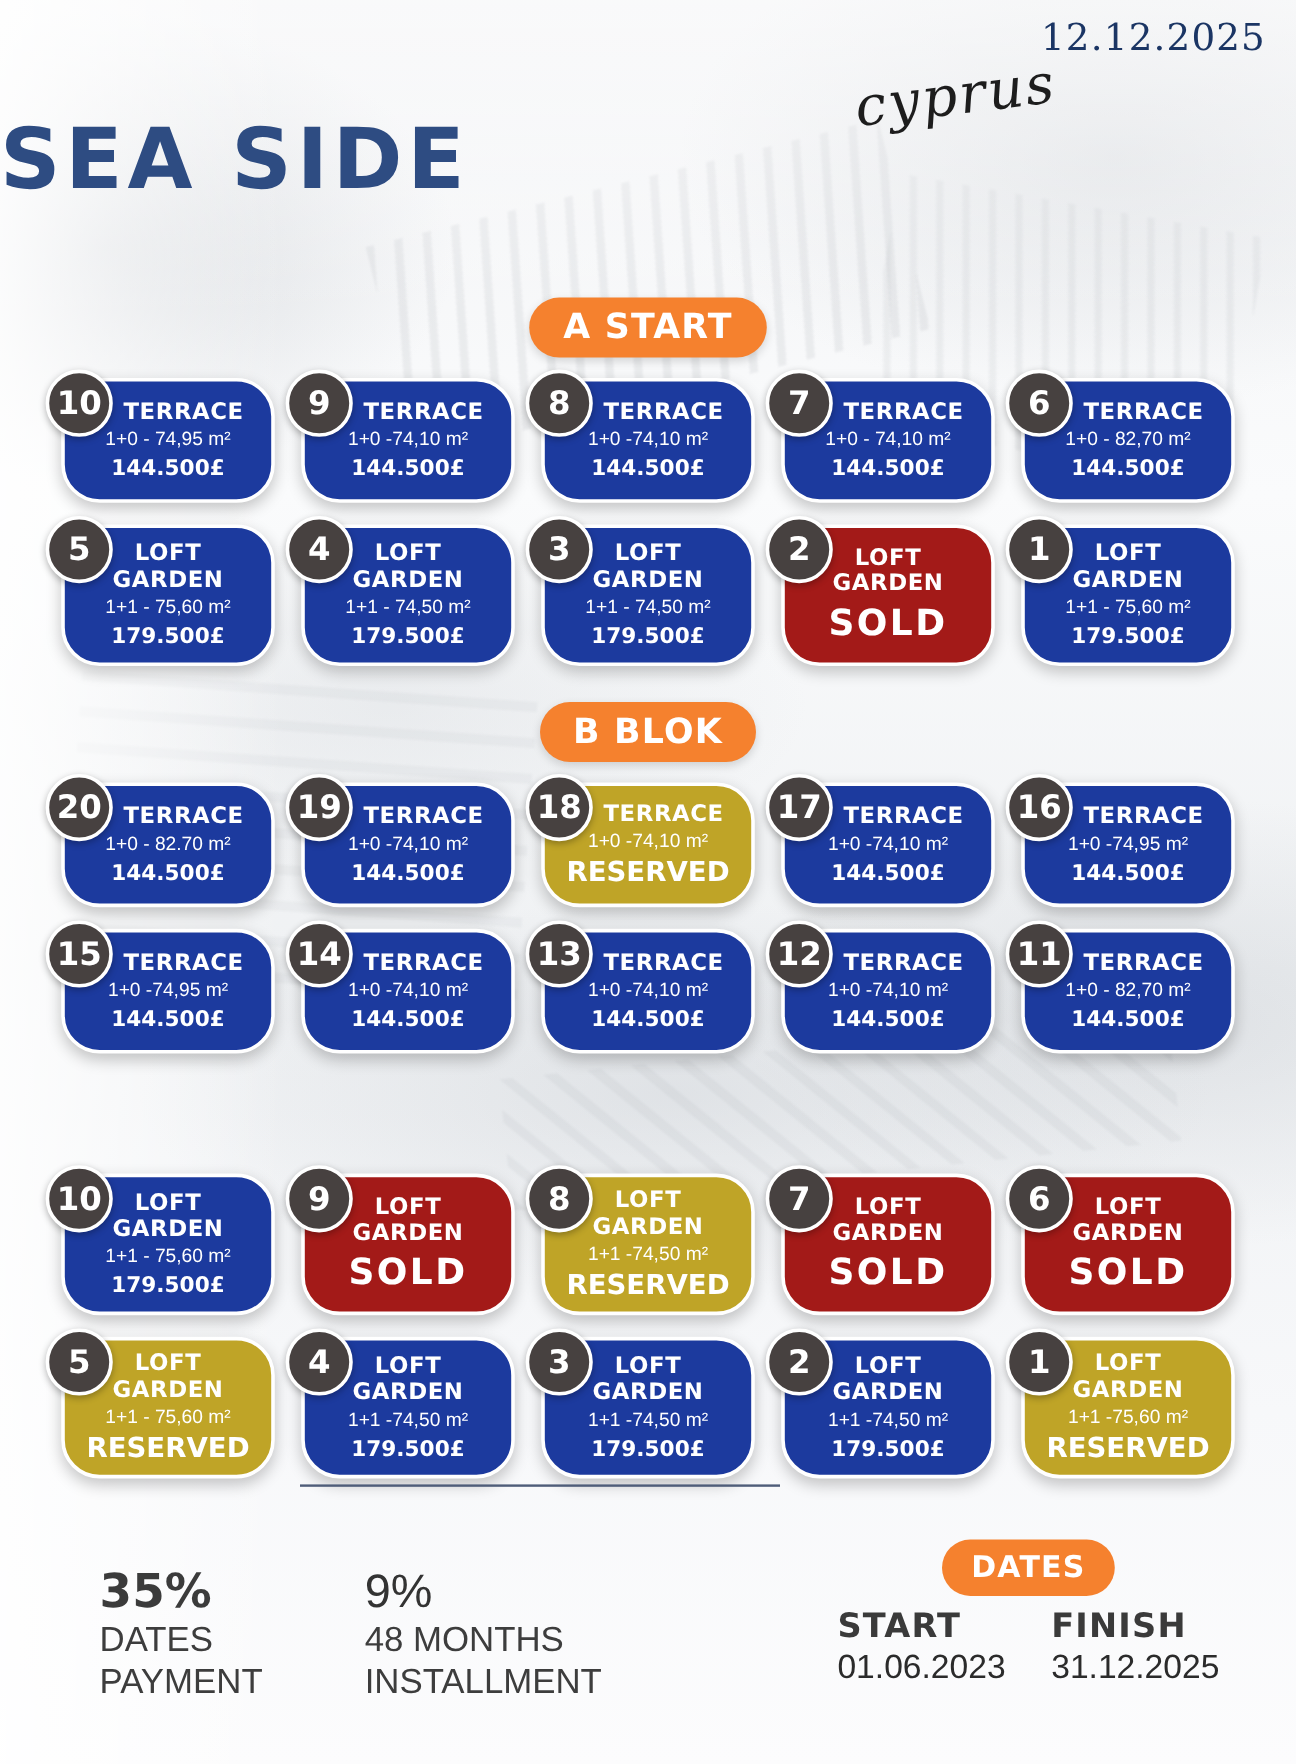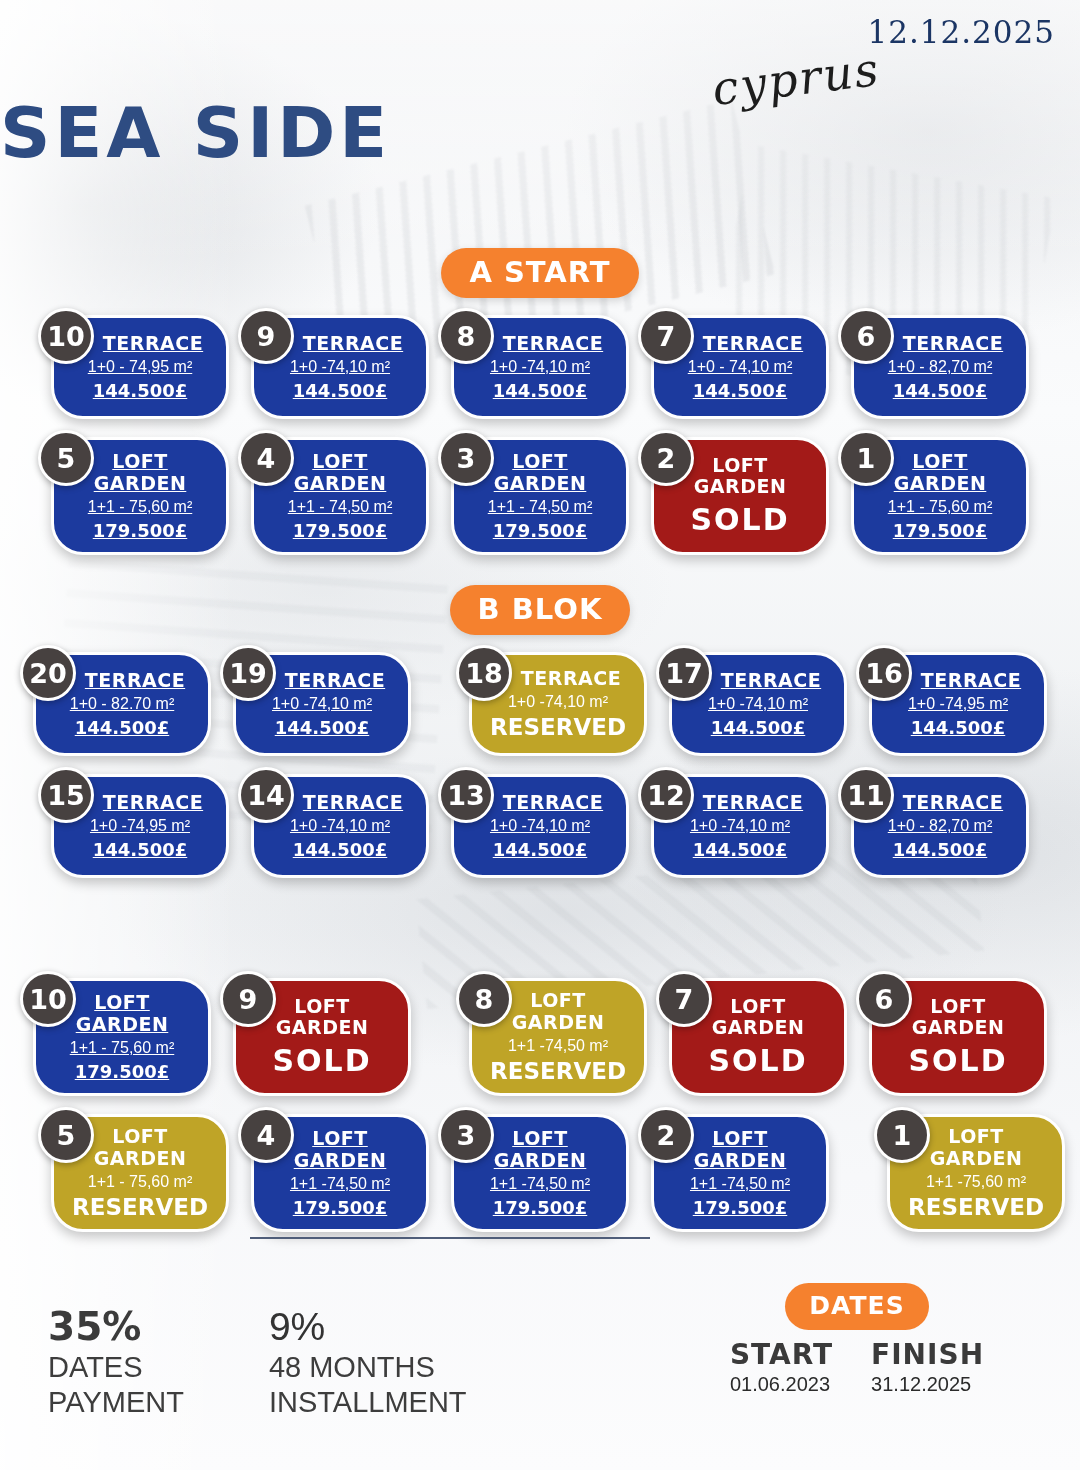--- a/index.html
+++ b/index.html
@@ -55,53 +55,53 @@
     font-family:"DejaVu Sans",sans-serif;font-weight:bold;font-size:29px;letter-spacing:1px;
     padding:7px 28px 9px;border-radius:28px;box-shadow:0 3px 8px rgba(0,0,0,.15);}
   .section-gap{margin-top:100px;}
   .row{display:flex;justify-content:center;align-items:stretch;gap:22px;margin-bottom:18px;}
 
   .card{position:relative;width:160px;border-radius:32px;border:3px solid #fff;
     color:#fff;display:flex;flex-direction:column;justify-content:center;align-items:center;
     text-align:center;padding:8px 6px;box-shadow:0 5px 12px rgba(0,0,0,.22);}
   .card.terrace{min-height:82px;}
   .card.loft{min-height:96px;}
-  .card.available{background:var(--c-available);text-decoration:underline;}
+  .card.available{background:var(--c-available);}
   .card.sold{background:var(--c-sold);}
-  .card.reserved{background:var(--c-reserved);margin-left:36px;}
+  .card.reserved{background:var(--c-reserved);}
   .unit-number{position:absolute;top:-10px;left:-16px;width:50px;height:50px;border-radius:50%;
     background:var(--c-numbadge);border:3px solid #fff;color:#fff;z-index:2;
     font-family:"DejaVu Sans",sans-serif;font-weight:bold;font-size:27px;
     display:flex;align-items:center;justify-content:center;box-shadow:0 2px 6px rgba(0,0,0,.3);}
   .card-type{font-family:"DejaVu Sans",sans-serif;font-weight:bold;font-size:19px;
     line-height:1.12;white-space:pre-line;letter-spacing:.5px;}
   .card.terrace .card-type{padding-left:26px;}
   .card-size{font-size:16px;margin-top:4px;line-height:1.1;}
   .card-price{font-family:"DejaVu Sans",sans-serif;font-weight:bold;font-size:18px;margin-top:4px;}
   .card-status{font-family:"DejaVu Sans",sans-serif;font-weight:bold;}
   .card.sold .card-status{font-size:30px;letter-spacing:2px;margin-top:5px;}
   .card.reserved .card-status{font-size:23px;margin-top:3px;}
 
   
   .divider{position:absolute;top:1237px;left:250px;width:400px;height:2px;background:var(--c-divider);}
   .pill{width:fit-content;background:var(--c-orange);color:#fff;border-radius:26px;
     font-family:"DejaVu Sans",sans-serif;font-weight:bold;font-size:25px;letter-spacing:1px;
     padding:8px 24px 10px;}
   .payment{position:absolute;left:48px;top:1283px;}
   .payment .pill{margin-left:75px;}
-  .payment-cols{display:flex;gap:85px;margin-top:22px;}
+  .payment-cols{display:flex;gap:85px;margin-top:22px;margin-left:35px;}
   .pp-head{font-size:39px;color:#333;line-height:1.15;}
   .pp-head.em{font-family:"DejaVu Sans",sans-serif;font-weight:bold;color:var(--c-footer);}
   .pp-line{font-size:29px;color:#3d3d3d;line-height:1.22;}
   .dates{position:absolute;left:722px;top:1283px;width:270px;}
   .dates .pill{margin:0 auto;}
   .dates-cols{display:flex;gap:38px;margin-top:8px;justify-content:center;}
   .date-label{font-family:"DejaVu Sans",sans-serif;font-weight:bold;font-size:28px;
     color:#3a3a3a;letter-spacing:1px;}
-  .date-value{font-size:20px;color:#2b2b2b;margin-top:2px;}
+  .date-value{font-size:28px;color:#2b2b2b;margin-top:2px;}
 </style>
 </head>
 <body>
 
 <div class="canvas">
   <div class="bg-pergola p1"></div>
   <div class="bg-pergola p2"></div>
   <div class="bg-pergola p3"></div>
   <div class="bg-pergola p4"></div>
   <div class="bg-fade"></div>

